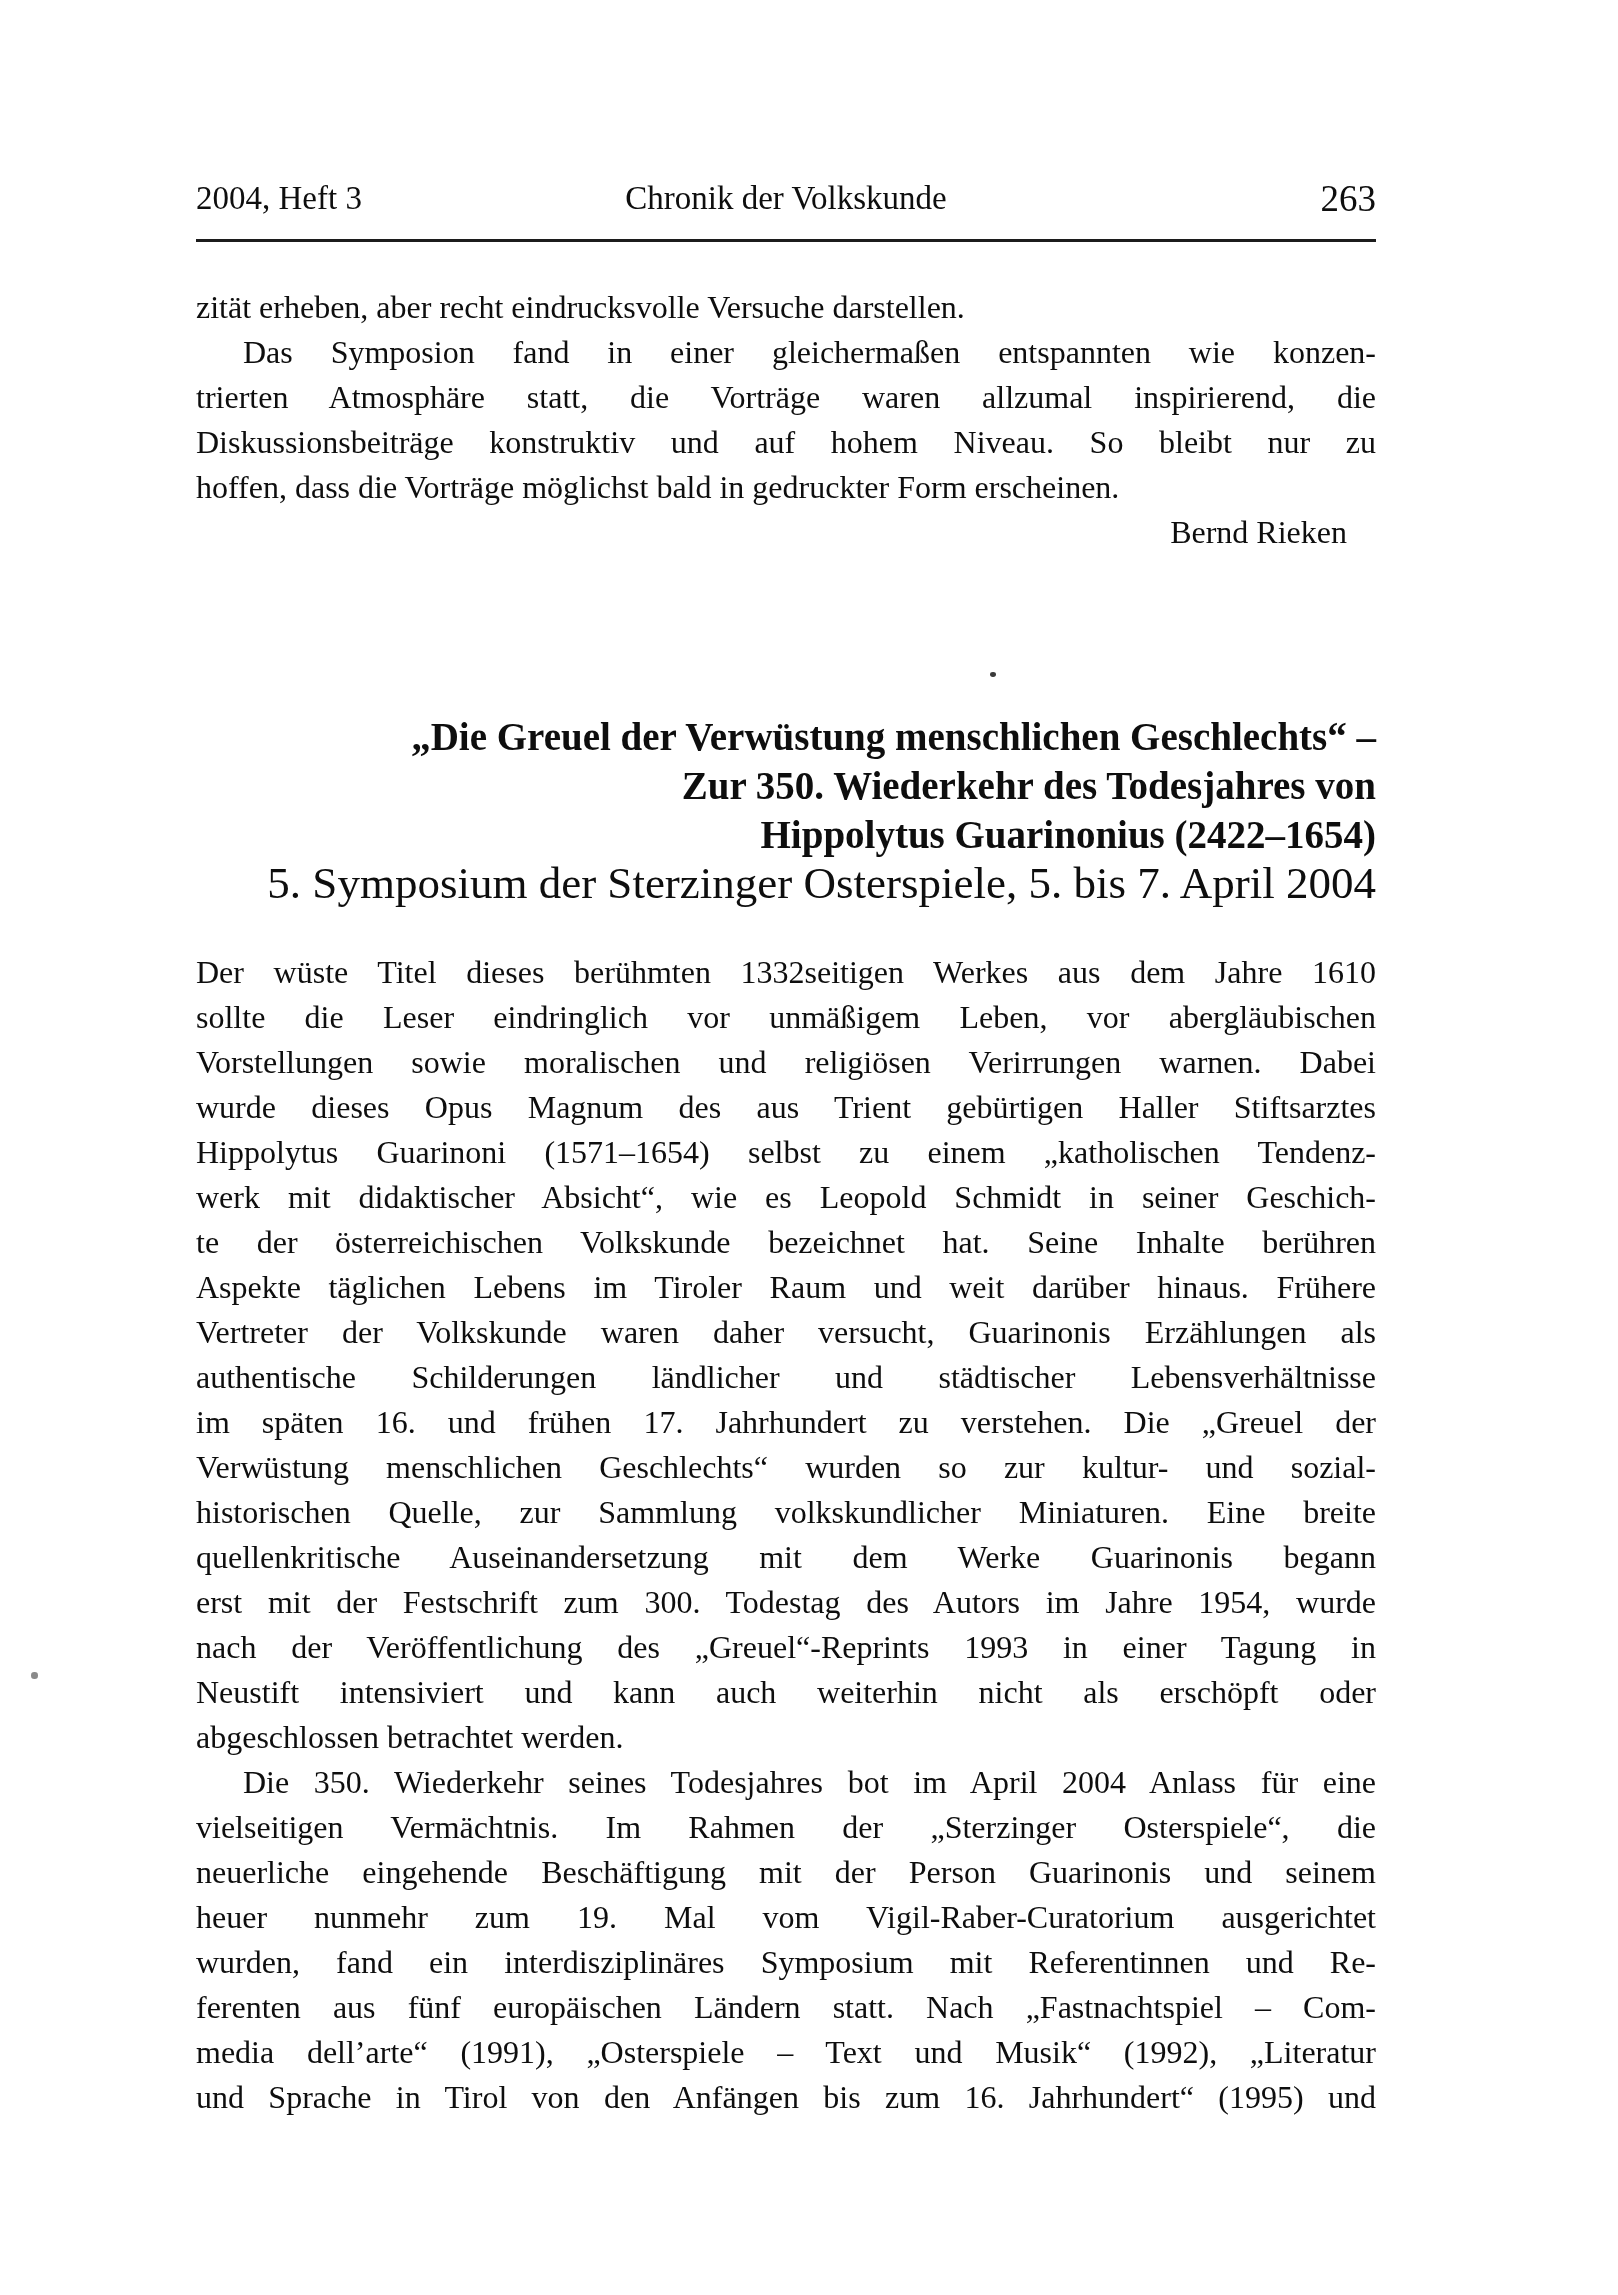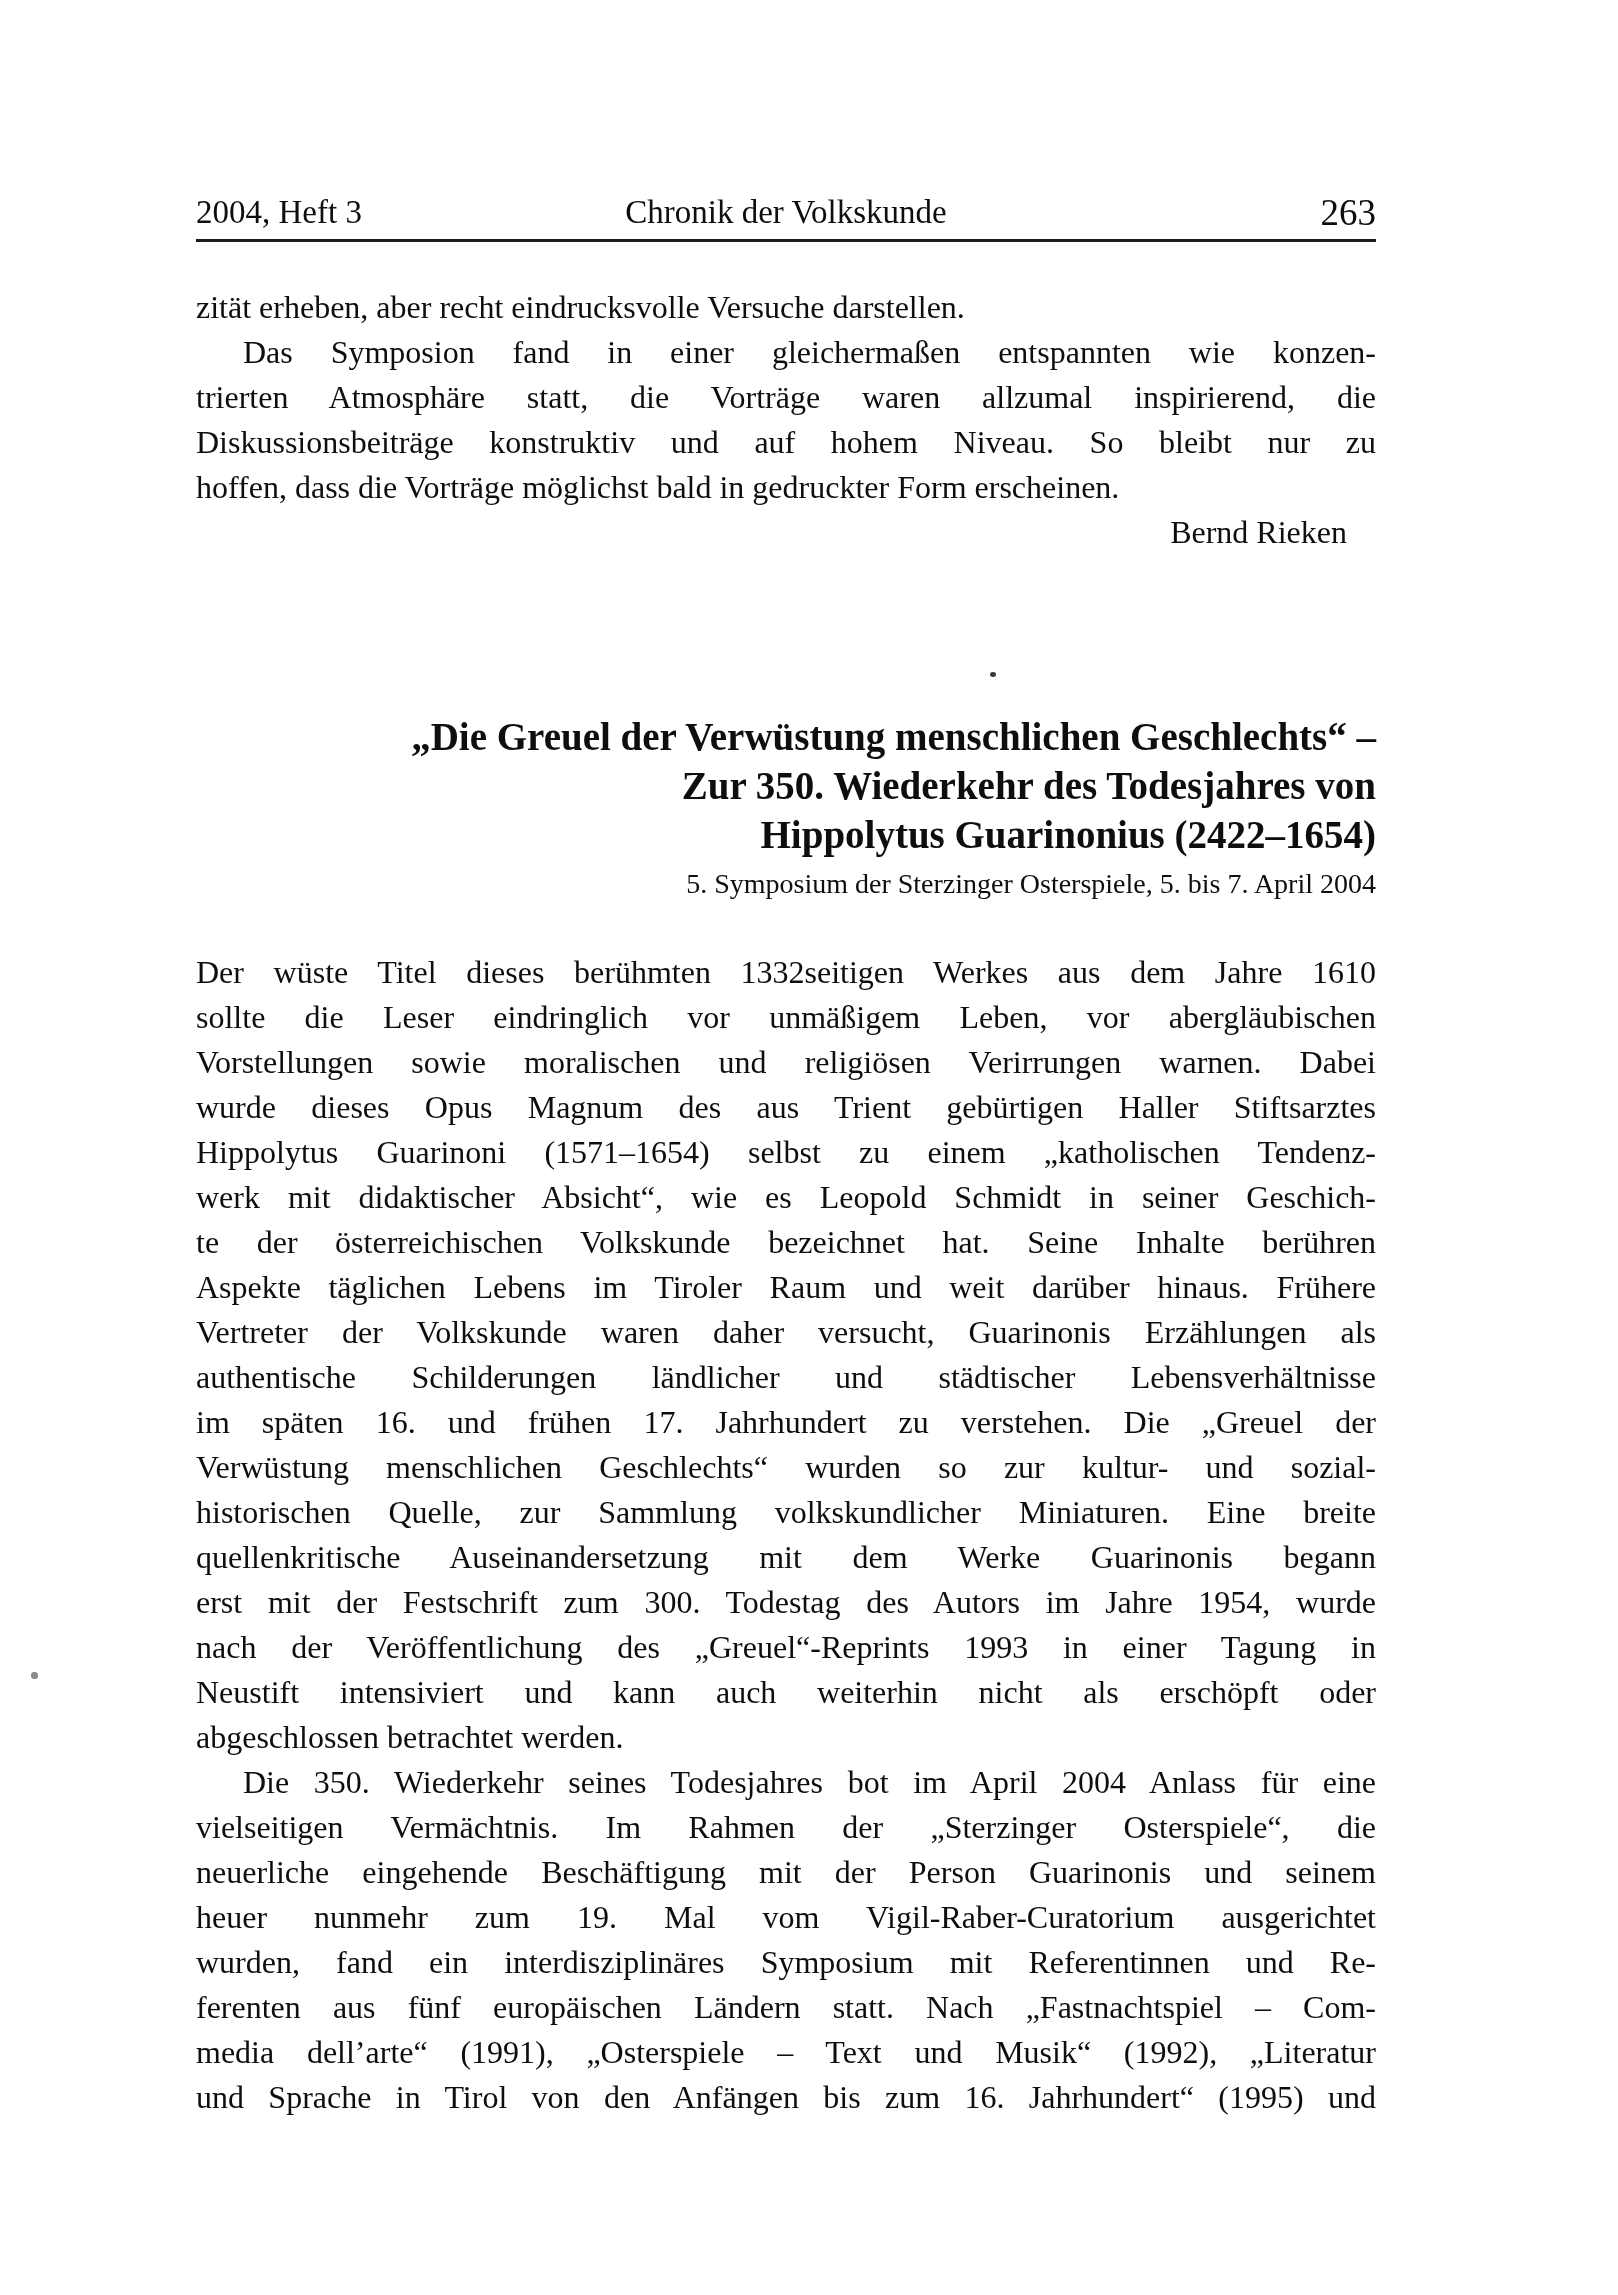--- a/index.html
+++ b/index.html
@@ -9,21 +9,21 @@
     height: 2295px;
     margin: 0 auto;
     background: #ffffff;
     color: #0e0e0e;
     font-family: "Liberation Serif", "DejaVu Serif", serif;
     overflow: hidden;
   }
   
   .running-header {
     position: absolute;
-    top: 194px;
+    top: 180px;
     left: 196px;
     width: 1180px;
     display: flex;
     align-items: flex-end;
     font-size: 33px;
     line-height: 37px;
   }
   .running-header .hcell { flex: 1; }
   .hcell.left   { text-align: left; }
   .hcell.center { text-align: center; }
@@ -69,21 +69,21 @@
     text-align: right;
   }
   .title-line {
     font-weight: bold;
     font-size: 39px;
     height: 49px;
     line-height: 49px;
   }
   .subtitle-line {
     font-weight: normal;
-    font-size: 28px;
+    font-size: 45px;
     height: 49px;
     line-height: 49px;
   }
   
   .speck { position: absolute; border-radius: 50%; }
   .speck-1 { left: 990px; top: 672px; width: 5.7px; height: 4.9px; background: #3a3a3a; }
   .speck-2 { left: 31px;  top: 1672px; width: 6.5px; height: 6.5px; background: #8a8a8a; }
 </style>
 </head>
 <body>

